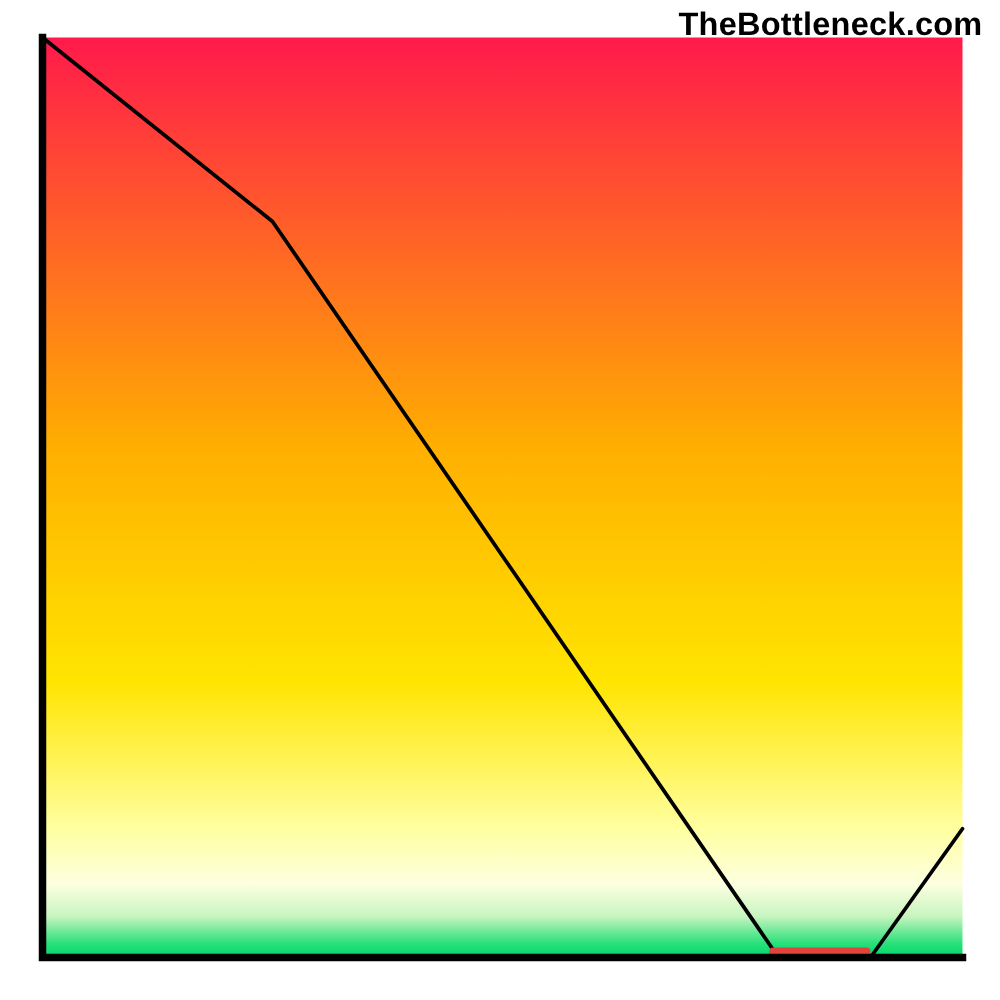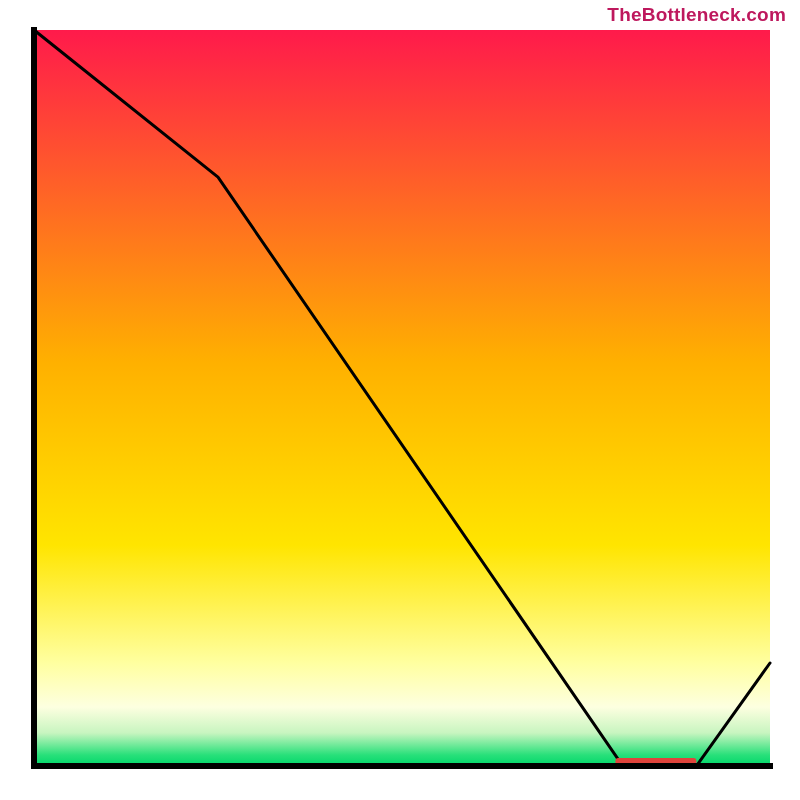--- a/index.html
+++ b/index.html
@@ -13,23 +13,23 @@
   }
   .container {
     position: relative;
     width: 800px;
     height: 800px;
   }
   .attribution {
     position: absolute;
     top: 4px;
     right: 14px;
-    font-size: 19px;
+    font-size: 26px;
     font-weight: 600;
-    color: #be185d;
+    color: #000000;
     letter-spacing: 0.2px;
   }
   svg.chart {
     position: absolute;
     left: 0;
     top: 0;
     width: 800px;
     height: 800px;
   }
 </style>

